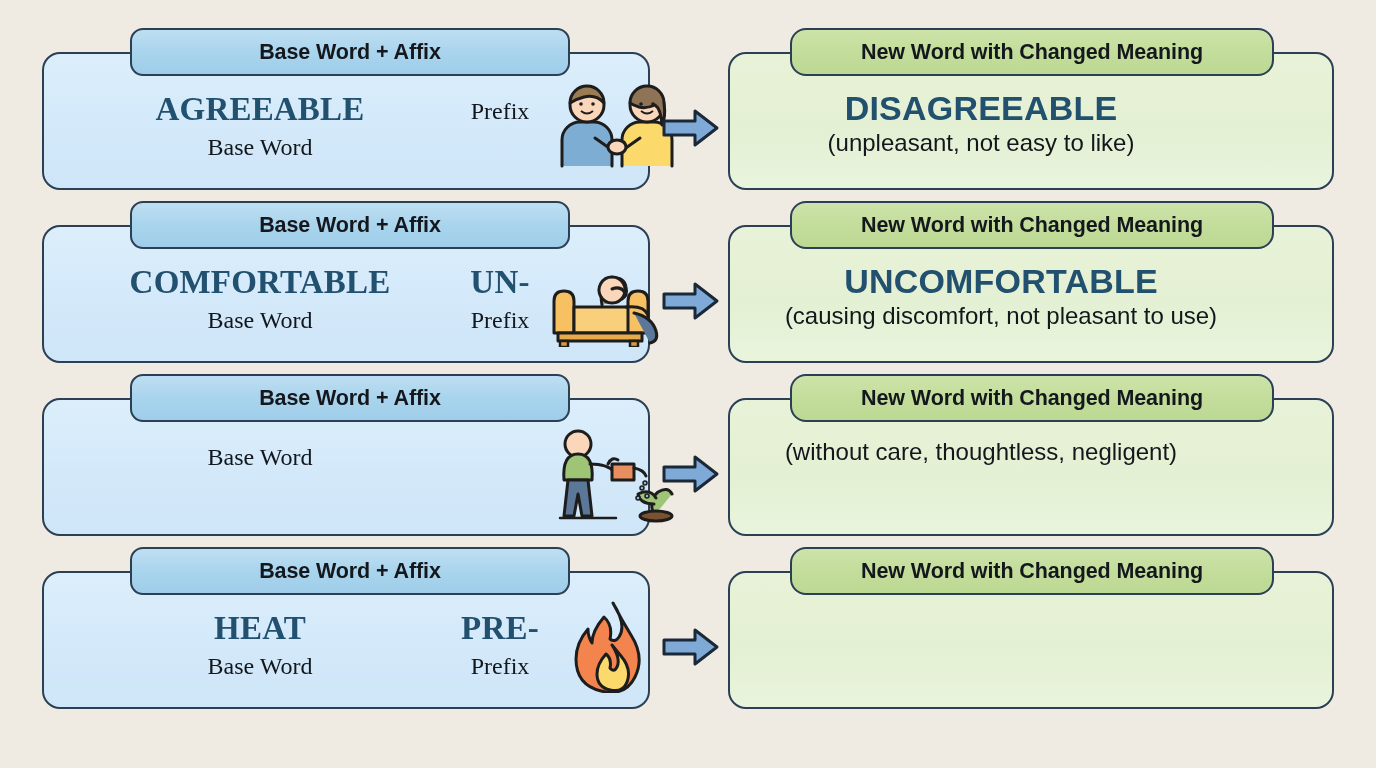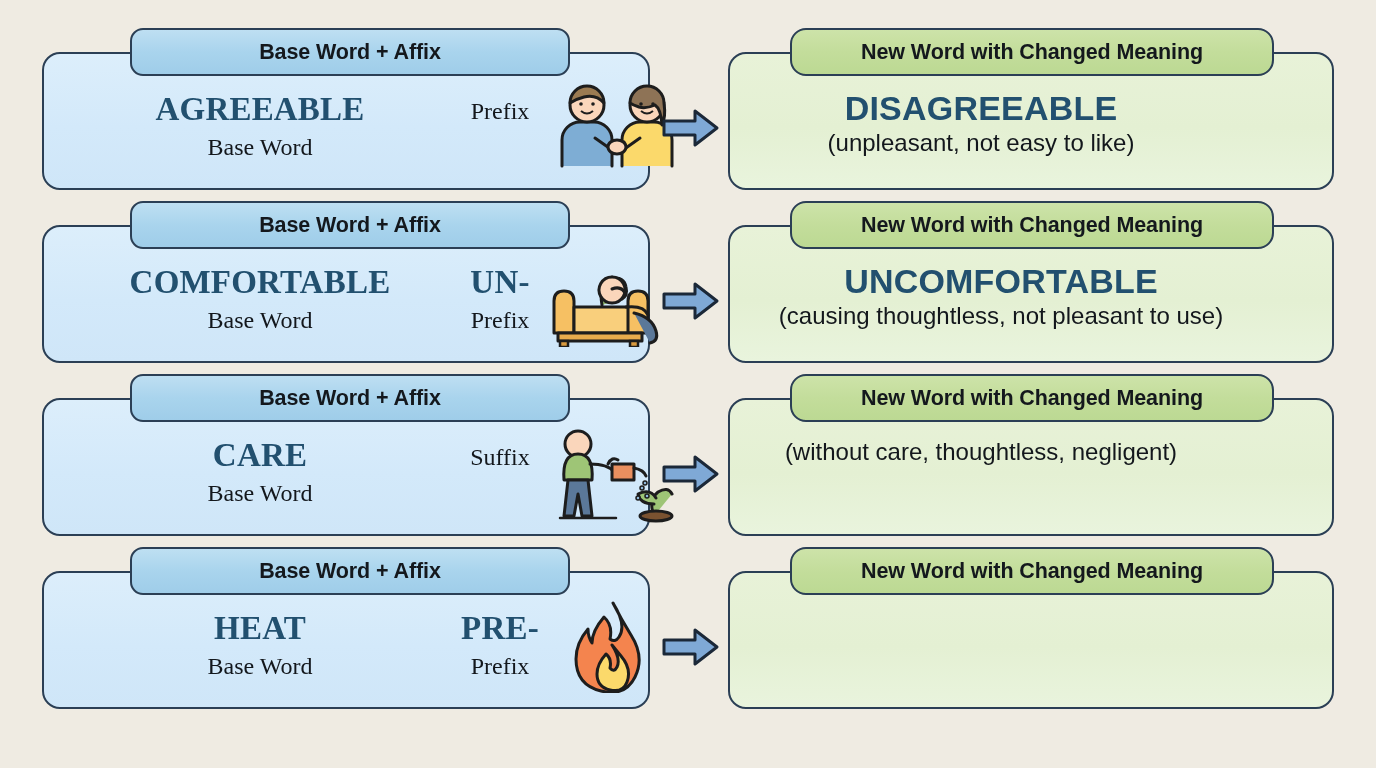--- a/index.html
+++ b/index.html
@@ -256,39 +256,37 @@
         <path d="M2 13 H33 V3 L55 20 L33 37 V27 H2 Z" fill="#7fa9d6" stroke="#1b2838" stroke-width="3" stroke-linejoin="round"></path>
       </svg>
     </div>
 
     <div class="card right">
       <div class="pill green">
         <span>New Word with Changed Meaning</span>
       </div>
       <div class="right-content shift2">
         <div class="new-word">UNCOMFORTABLE</div>
-        <div class="definition">(causing thoughtless, not pleasant to use)</div>
+        <div class="definition">(causing discomfort, not pleasant to use)</div>
       </div>
 
     </div>
   </div>
 
   <div class="row" style="top:376px">
 
     <div class="card left">
       <div class="pill blue">
         <span>Base Word + Affix</span>
       </div>
       <div class="left-content">
         <div class="word-col base-col">
-          <div class="big-word">CARE</div>
           <div class="sub-label">Base Word</div>
         </div>
         <div class="word-col affix-col">
-          <div class="sub-label">Suffix</div>
         </div>
       </div>
 
       <div class="illus l3">
         <svg width="135" height="95" viewBox="0 0 135 95">
           <g stroke="#1d1d1d" stroke-width="3" stroke-linejoin="round" stroke-linecap="round">
             <circle cx="32" cy="16" r="13" fill="#fad6bb"></circle>
             <path d="M18 52 q-2 -26 14 -26 q16 0 14 26 Z" fill="#9ec576"></path>
             <path d="M22 52 h20 l4 36 h-10 l-4 -22 l-4 22 h-10 Z" fill="#5b7899"></path>
             <path d="M44 36 q18 0 24 8" fill="none"></path>

